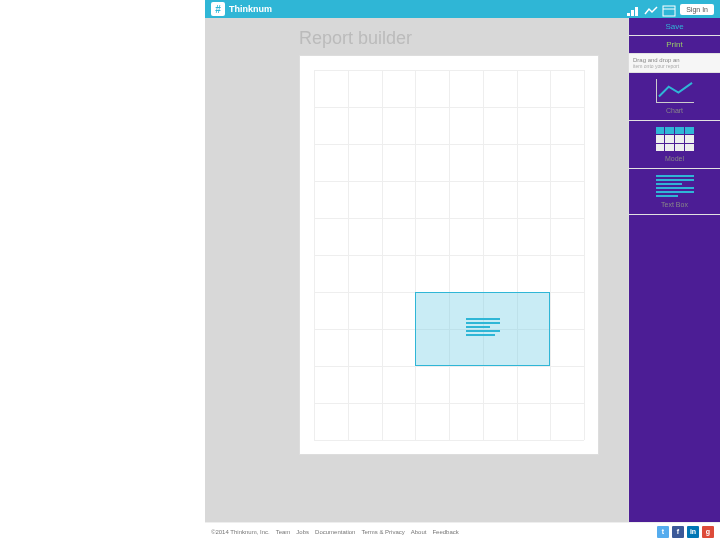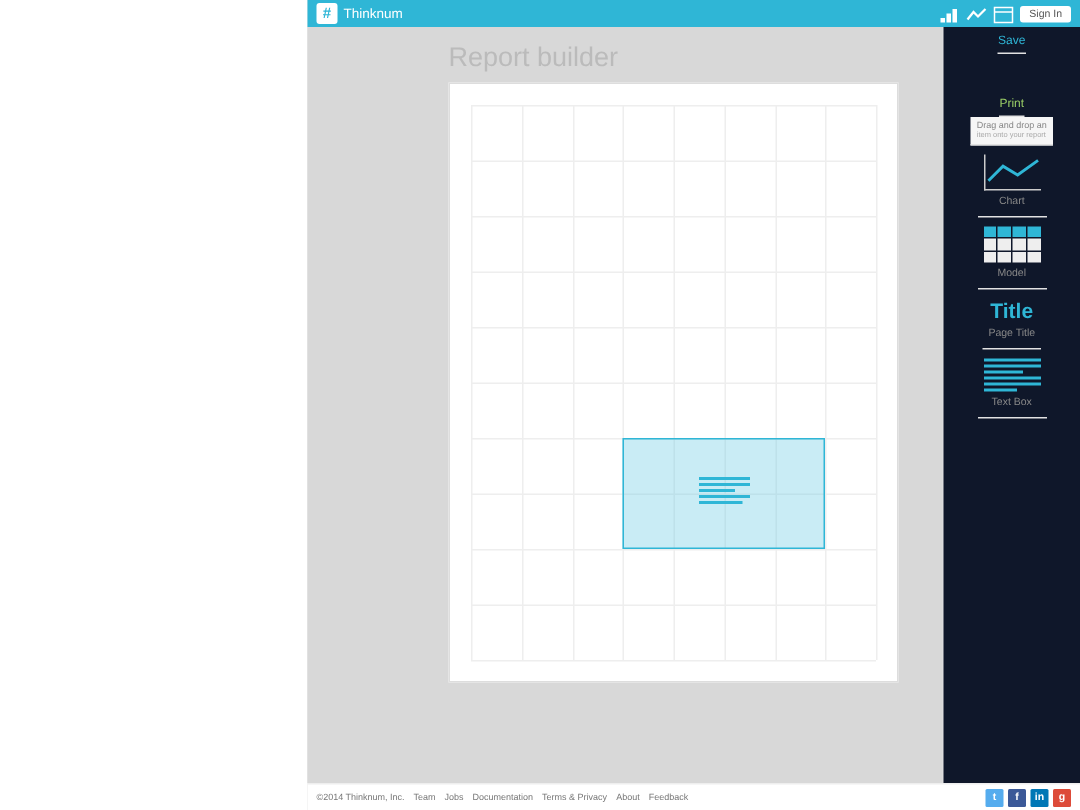--- a/index.html
+++ b/index.html
@@ -4,40 +4,40 @@
 <style>
 * { box-sizing: border-box; margin: 0; padding: 0; }
 body { font-family: Arial, sans-serif; width: 720px; height: 540px; background: #fff; overflow: hidden; position: relative; }
 .sidebar-left { position: absolute; left: 0; top: 0; width: 205px; height: 540px; background: #fff; padding: 14px 16px; }
 .sidebar-left h1 { font-size: 16px; font-weight: bold; color: #1a1a6e; line-height: 1.3; margin-bottom: 14px; font-family: Arial, sans-serif; }
 .sidebar-left p { font-size: 9px; color: #333; line-height: 1.35; }
 .app { position: absolute; left: 205px; top: 0; width: 515px; height: 540px; background: #d8d8d8; }
 .topbar { height: 18px; background: #2fb6d6; display: flex; align-items: center; padding: 0 6px; justify-content: space-between; }
 .brand { display: flex; align-items: center; gap: 4px; }
 .brand-icon { width: 14px; height: 14px; background: #fff; border-radius: 2px; display: flex; align-items: center; justify-content: center; color: #2fb6d6; font-weight: bold; font-size: 10px; }
-.brand-text { color: #fff; font-size: 9px; font-weight: 400; }
+.brand-text { color: #fff; font-size: 9px; font-weight: 700; }
 .topbar-right { display: flex; align-items: center; gap: 4px; }
 .topbar-ic { width: 14px; height: 12px; display: inline-block; }
 .signin-btn { background: #fff; color: #555; font-size: 7px; padding: 2px 6px; border-radius: 2px; border: none; cursor: pointer; }
 .workspace { position: absolute; top: 18px; left: 0; right: 0; bottom: 18px; background: #d8d8d8; display: flex; padding-left: 44px; }
 .canvas-wrap { flex: 1; padding: 10px 8px 8px 50px; overflow: hidden; }
 .report-title { font-size: 18px; color: #bbb; font-weight: 300; margin-bottom: 6px; }
 .page { width: 300px; height: 400px; background: #fff; border: 1px solid #ddd; position: relative; }
 .grid { position: absolute; inset: 14px; }
 .gridline-v { position: absolute; top: 0; bottom: 0; width: 1px; background: #eee; }
 .gridline-h { position: absolute; left: 0; right: 0; height: 1px; background: #eee; }
 .drag-sel { position: absolute; background: rgba(100,200,225,0.35); border: 1px solid #2fb6d6; }
 .drag-sel-inner { position: absolute; left: 50%; top: 50%; transform: translate(-50%,-50%); }
 .textbox-glyph { width: 34px; height: 22px; }
 .textbox-glyph .line { height: 2px; background: #2fb6d6; margin-bottom: 2px; }
 .add-page { width: 300px; height: 20px; background: #f3f3f3; border: 1px solid #e0e0e0; margin-top: 8px; display: flex; align-items: center; justify-content: center; font-size: 8px; color: #aaa; cursor: pointer; }
-.right-panel { width: 92px; background: #0f172a; border-left: 1px solid #ddd; display: flex; flex-direction: column; align-items: center; }
+.right-panel { width: 92px; background: #4c1d95; border-left: 1px solid #ddd; display: flex; flex-direction: column; }
 .panel-btn { border-bottom: 1px solid #e2e2e2; padding: 4px 0; text-align: center; font-size: 8px; cursor: pointer; }
 .panel-btn.save { color: #2fb6d6; font-weight: 500; }
-.panel-btn.print { color: #9c6; margin-top: 24px; }
+.panel-btn.print { color: #9c6; }
 .panel-section-hdr { background: #f6f6f6; padding: 3px 4px; font-size: 6px; color: #888; border-bottom: 1px solid #e2e2e2; }
 .panel-section-hdr .sub { font-size: 5px; display: block; color: #aaa; }
 .panel-item { border-bottom: 1px solid #e2e2e2; padding: 6px 4px; text-align: center; cursor: grab; }
 .panel-item .lbl { font-size: 7px; color: #888; margin-top: 4px; }
 .chart-glyph { width: 38px; height: 24px; margin: 0 auto; position: relative; border-left: 1px solid #ccc; border-bottom: 1px solid #ccc; }
 .chart-glyph svg { position: absolute; inset: 0; }
 .model-glyph { width: 38px; height: 24px; margin: 0 auto; display: grid; grid-template-columns: repeat(4,1fr); grid-template-rows: repeat(3,1fr); gap: 1px; }
 .model-glyph .hdr { background: #2fb6d6; }
 .model-glyph .cell { background: #eee; }
 .title-glyph { font-size: 14px; font-weight: 600; color: #2fb6d6; }
@@ -144,24 +144,20 @@
             <div class="cell"></div>
             <div class="cell"></div>
           <div class="cell"></div>
             <div class="cell"></div>
             <div class="cell"></div>
             <div class="cell"></div>
         </div>
         <div class="lbl">Model</div>
       </div>
       <div class="panel-item">
-        <div class="title-glyph">Title</div>
-        <div class="lbl">Page Title</div>
-      </div>
-      <div class="panel-item">
         <div class="textbox-panel-glyph">
           <div class="line" style="width:100%"></div>
             <div class="line" style="width:100%"></div>
             <div class="line" style="width:70%"></div>
             <div class="line" style="width:100%"></div>
             <div class="line" style="width:100%"></div>
             <div class="line" style="width:60%"></div>
         </div>
         <div class="lbl">Text Box</div>
       </div>

